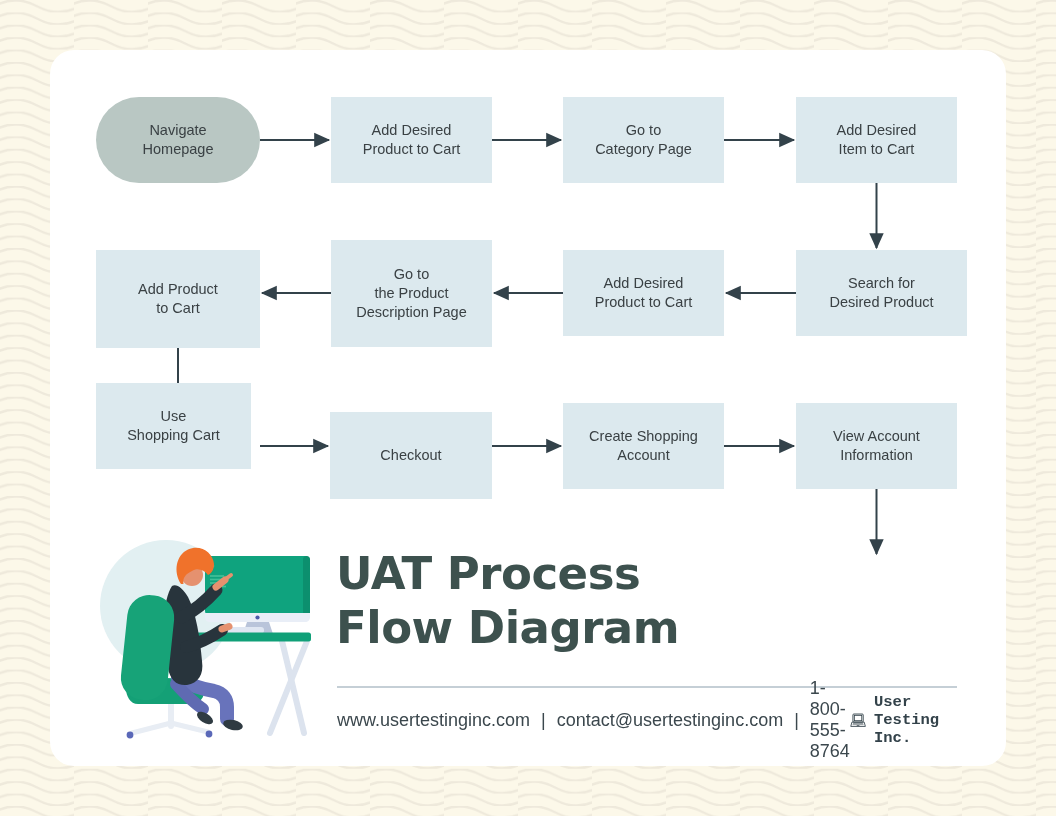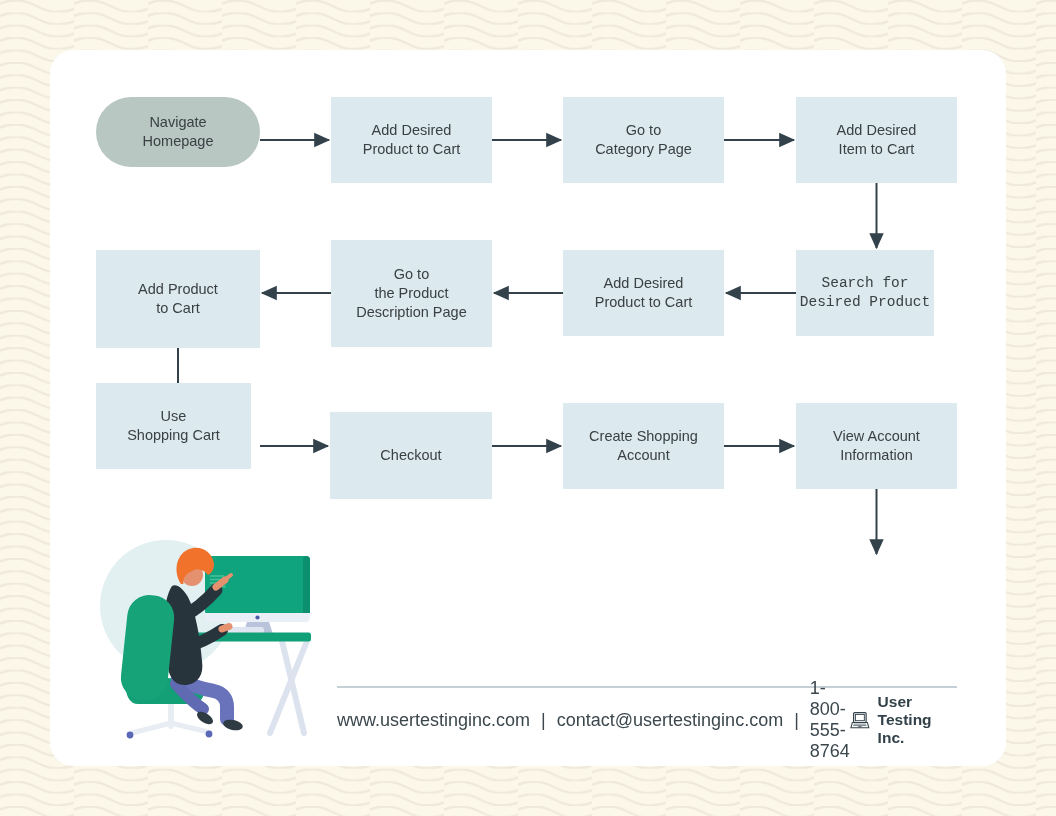--- a/index.html
+++ b/index.html
@@ -7,44 +7,44 @@
        font-family:"Liberation Sans",sans-serif;}
   .bg-svg{position:absolute;left:0;top:0;z-index:0;}
   .card{position:absolute;left:50px;top:50px;width:956px;height:716px;
         background:#ffffff;border-radius:24px;z-index:1;}
   .arrows{position:absolute;left:0;top:0;width:956px;height:716px;z-index:2;}
   .node{position:absolute;z-index:3;display:flex;align-items:center;justify-content:center;
         text-align:center;font-size:14.5px;line-height:19px;color:#3a4144;
         white-space:pre-line;background:#dce9ee;}
   .terminal-start{background:#b9c7c3;border-radius:44px;}
   .terminal-end{background:#c2cccb;border-radius:44px;}
-  .n0{left:46px;top:47px;width:164px;height:70px;}
+  .n0{left:46px;top:47px;width:164px;height:86px;}
   .n1{left:281px;top:47px;width:161px;height:86px;}
   .n2{left:513px;top:47px;width:161px;height:86px;}
   .n3{left:746px;top:47px;width:161px;height:86px;}
   .n4{left:46px;top:200px;width:164px;height:98px;}
   .n5{left:281px;top:190px;width:161px;height:107px;}
   .n6{left:513px;top:200px;width:161px;height:86px;}
-  .n7{left:746px;top:200px;width:138px;height:86px;font-family:Liberation Mono, monospace;}
+  .n7{left:746px;top:200px;width:171px;height:86px;}
   .n8{left:46px;top:333px;width:155px;height:86px;}
   .n9{left:280px;top:362px;width:162px;height:87px;}
   .n10{left:513px;top:353px;width:161px;height:86px;}
   .n11{left:746px;top:353px;width:161px;height:86px;}
   .n12{left:746px;top:506px;width:161px;height:85px;}
   .illustration{position:absolute;left:36px;top:478px;width:250px;height:220px;z-index:3;}
   .title{position:absolute;left:286px;top:497px;z-index:3;
          font-family:"DejaVu Sans",sans-serif;font-weight:700;font-size:45px;
          line-height:54px;color:#3d514e;white-space:pre-line;letter-spacing:-0.5px;}
   .divider{position:absolute;left:287px;top:636px;width:620px;height:2px;
            background:#c5cfd6;z-index:3;}
   .footer{position:absolute;left:287px;top:650px;width:622px;height:40px;z-index:3;
           display:flex;align-items:center;justify-content:space-between;}
   .contacts{display:flex;align-items:center;gap:11px;font-size:18px;color:#3b474d;}
   .brand{display:flex;align-items:center;gap:8px;
-         font-family:Liberation Sans, sans-serif;font-weight:700;font-size:15.5px;color:#33424a;}
+         font-family:Liberation Mono, monospace;font-weight:700;font-size:15.5px;color:#33424a;}
 </style>
 </head>
 <body>
 
 <svg class="bg-svg" width="1056" height="816">
   <defs>
     <pattern id="wv" width="74" height="12.4" patternUnits="userSpaceOnUse">
       <path d="M-6,6.2 C8,-1.4 23,-1.4 37,6.2 C51,13.8 66,13.8 80,6.2" fill="none" stroke="#e9e4d6" stroke-width="2.4" opacity="0.75"></path>
     </pattern>
   </defs>
@@ -146,20 +146,22 @@
 
     <path d="M100,119 C114,115 127,108 136,102" stroke="#28343c" stroke-width="12" fill="none" stroke-linecap="round"></path>
     <path d="M136,101 L143,98.5" stroke="#e5916f" stroke-width="7" stroke-linecap="round"></path>
 
     <circle cx="106" cy="47" r="11" fill="#e5916f"></circle>
     <path d="M95,56 C87,44 90,27 102,21.5 C115,16 127,25 128,36 C128,41 126,45 122,47 C118,41.5 111,39.5 106,43 C99.5,46 96.5,50 97.5,56 Z" fill="#f0722b"></path>
 
     <rect x="38" y="67" width="47" height="105" rx="22" fill="#17a378" transform="rotate(6 61 120)"></rect>
   </svg>
 
+  <div class="title">UAT Process
+Flow Diagram</div>
 
   <div class="divider"></div>
 
   <div class="footer">
     <div class="contacts">
       <span>www.usertestinginc.com</span>
       <span>|</span>
       <span>contact@usertestinginc.com</span>
       <span>|</span>
       <span>1-800-555-8764</span>

